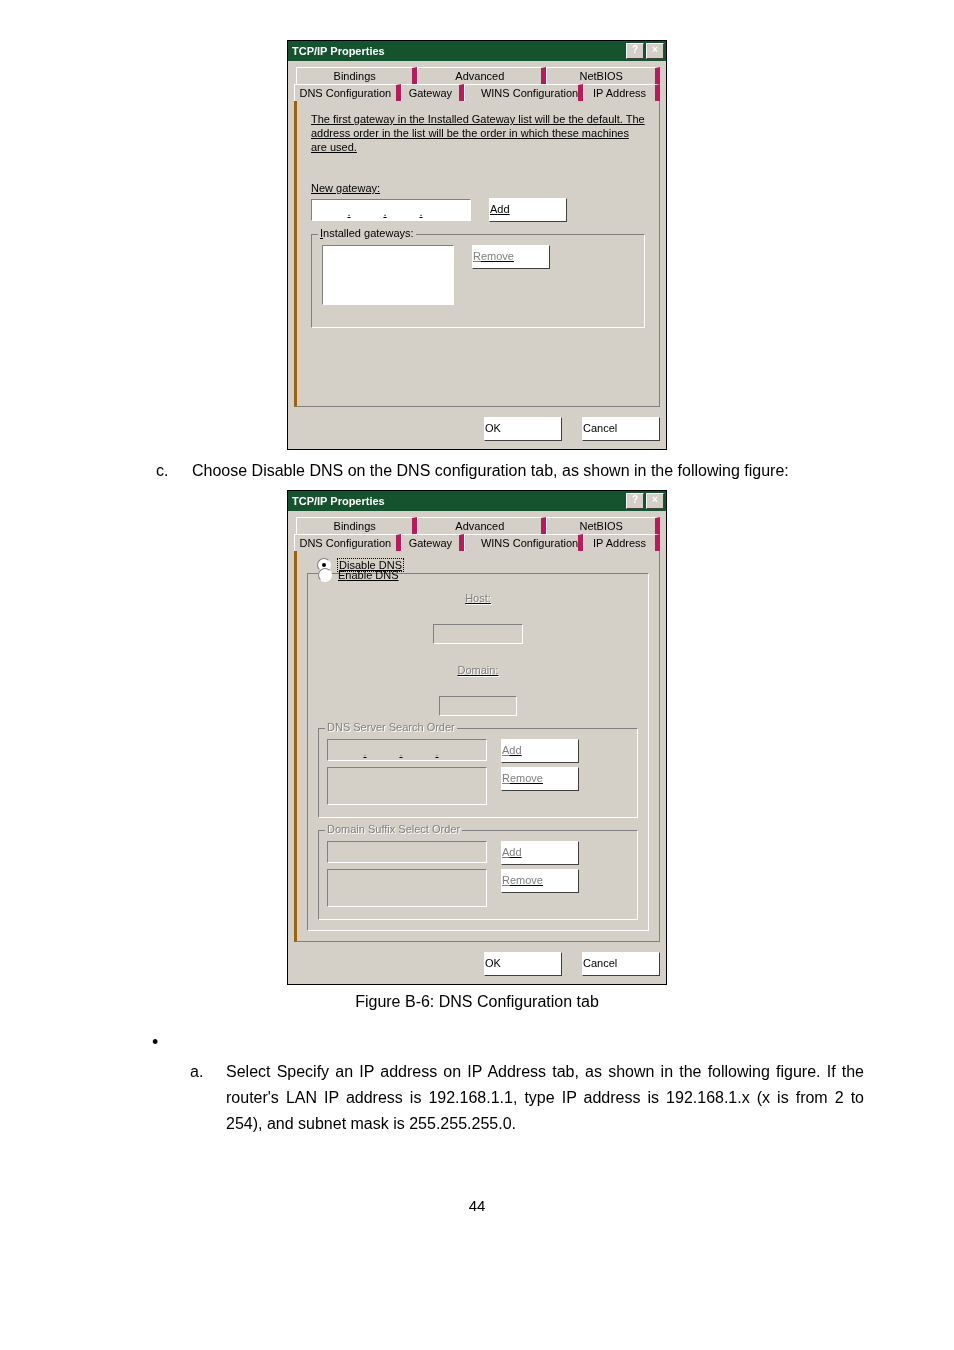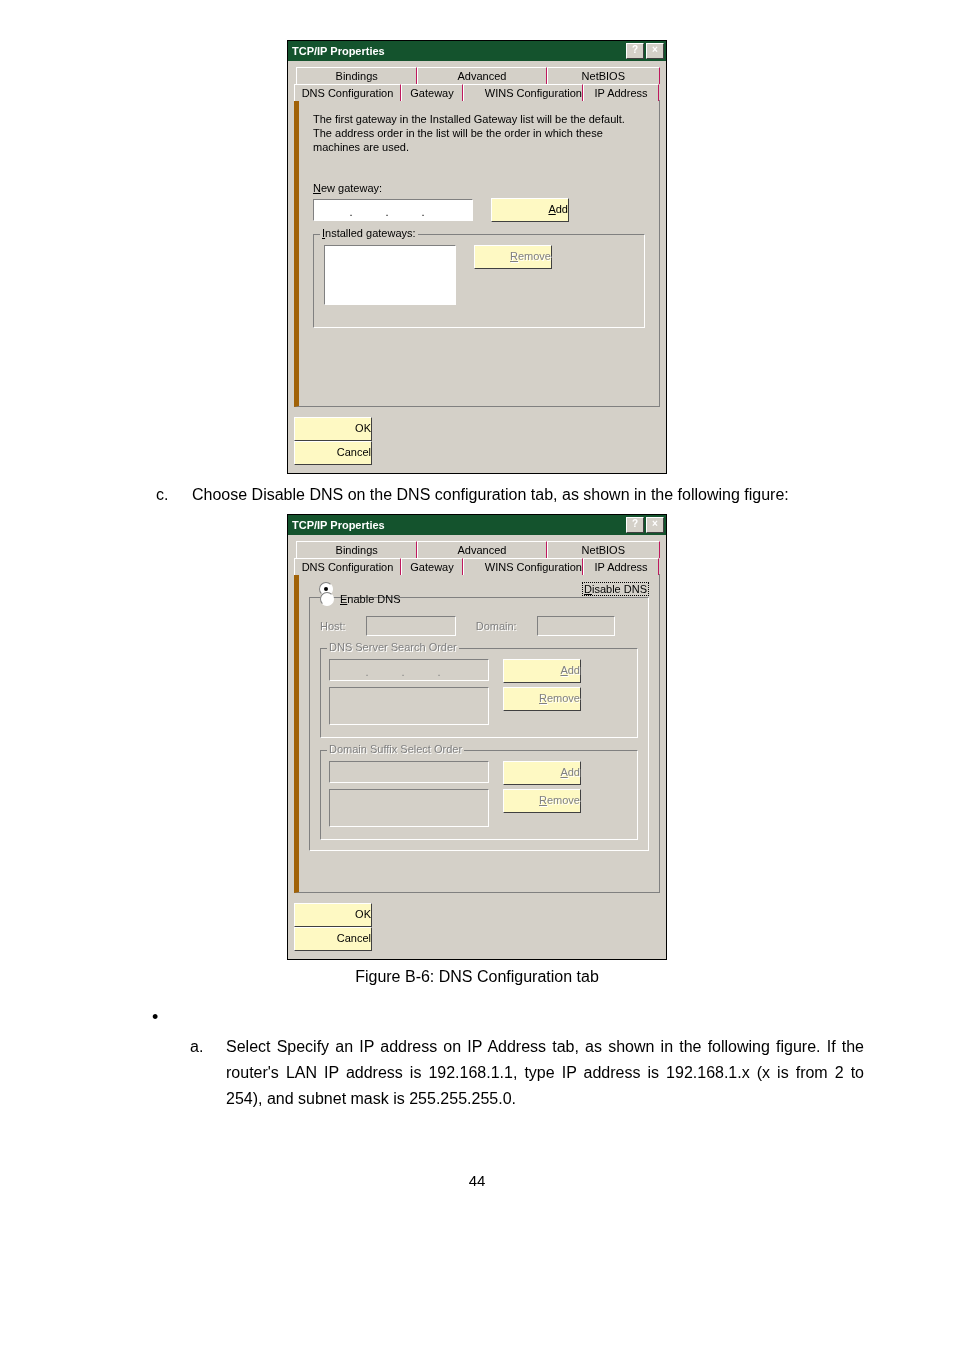--- a/index.html
+++ b/index.html
@@ -59,47 +59,48 @@
   }
   .tabs-row1, .tabs-row2 {
     display: flex;
   }
   .tabs-row1 {
     margin-left: 2px;
   }
   .tab {
     border-top: 1px solid #fff;
     border-left: 1px solid #fff;
-    border-right: 1px solid #be185d;
+    border-right: 5px solid #be185d;
     padding: 2px 0;
     text-align: center;
     background: #d4d0c8;
     font-size: 11px;
     position: relative;
   }
   .tab-bindings { width: 120px; }
   .tab-advanced { width: 128px; }
   .tab-netbios { width: 112px; }
   .tab-dnsconfig { width: 105px; }
   .tab-gateway { width: 60px; }
   .tab-winsconfig { width: 118px; text-align: right; }
   .tab-ipaddress { width: 74px; }
   .tab-active {
     background: #d4d0c8;
     border-bottom: none;
     z-index: 2;
   }
   .tab-panel {
-    border-left: 5px solid #a16207;
+    border-left: 3px solid #a16207;
     border-right: 1px solid #808080;
     border-bottom: 1px solid #808080;
     padding: 12px 14px 14px 14px;
     min-height: 280px;
     margin-top: -1px;
     background: #d4d0c8;
+    text-decoration: underline;
   }
   .gateway-instr {
     font-size: 11px;
     line-height: 14px;
     margin-bottom: 28px;
   }
   .label-sm {
     font-size: 11px;
     margin-bottom: 4px;
   }
@@ -126,23 +127,23 @@
     width: 6px;
     text-align: center;
     align-self: flex-end;
     padding-bottom: 2px;
   }
   .win-btn {
     border-top: 1px solid #fff;
     border-left: 1px solid #fff;
     border-right: 1px solid #404040;
     border-bottom: 1px solid #404040;
-    background: #fef9c3;
-    font-size: 11px;
-    text-align: right;
+    background: #ffffff;
+    font-size: 11px;
+    text-align: left;
     height: 22px;
     line-height: 20px;
     width: 76px;
   }
   .win-btn-wide {
     width: 76px;
   }
   .btn-disabled {
     color: #808080;
     text-shadow: 1px 1px 0 #fff;
@@ -184,23 +185,22 @@
     height: 58px;
   }
   .gateway-installed-row {
     display: flex;
     gap: 18px;
     align-items: flex-start;
   }
   .dialog-footer {
     display: flex;
     justify-content: flex-end;
-    gap: 0;
+    gap: 20px;
     padding-top: 10px;
-    flex-direction: column;
   }
   .caption {
     text-align: center;
     font-size: 16px;
     margin-bottom: 22px;
   }
   .body-text {
     font-size: 16px;
     line-height: 26px;
     text-align: justify;
@@ -427,34 +427,34 @@
           <div class="tab tab-netbios">NetBIOS</div>
         </div>
         <div class="tabs-row2">
           <div class="tab tab-dnsconfig tab-active">DNS Configuration</div>
           <div class="tab tab-gateway">Gateway</div>
           <div class="tab tab-winsconfig">WINS Configuration</div>
           <div class="tab tab-ipaddress">IP Address</div>
         </div>
         <div class="tab-panel" style="padding:8px 10px 10px 10px; min-height:300px;">
 
-          <div class="radio-row" style="margin-left:10px;justify-content:space-between;">
+          <div class="radio-row" style="margin-left:10px;">
             <div class="radio-outer">
                 <div class="radio-dot"></div>
               </div>
             <span class="radio-label-focus underline-first">Disable DNS</span>
           </div>
 
           <div class="enable-group">
             <div class="radio-row" style="margin-top:-20px; margin-left:0;">
               <div class="radio-outer"></div>
               <span class="underline-first">Enable DNS</span>
             </div>
 
-            <div class="hd-row" style="margin-top:10px;">
+            <div class="hd-row" style="margin-top:10px;flex-direction:column;">
               <span class="disabled-label">Host:</span>
               <div class="hd-input"></div>
               <span class="disabled-label">Domain:</span>
               <div class="hd-input" style="width:76px;"></div>
             </div>
 
             <div class="sub-fieldset">
               <div class="fieldset-legend fieldset-legend-disabled">DNS Server Search Order</div>
               <div class="sub-row">
                 <div class="dns-ip-input">

